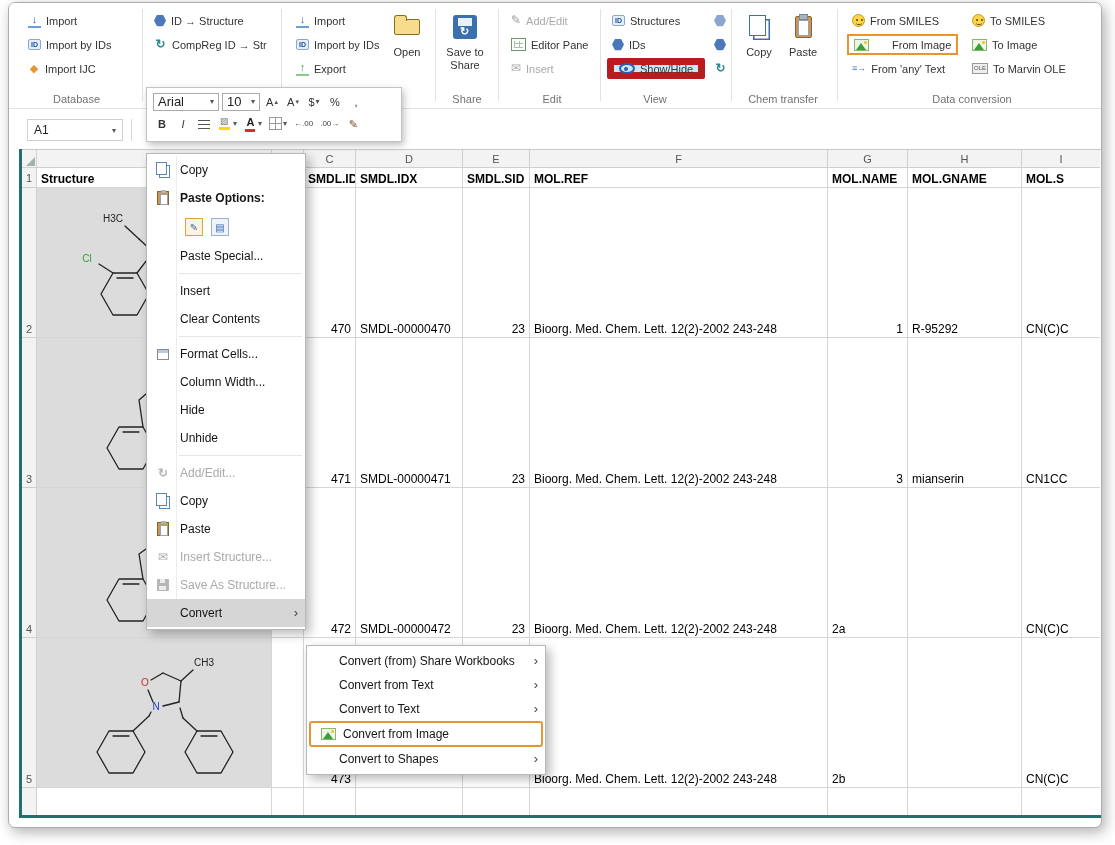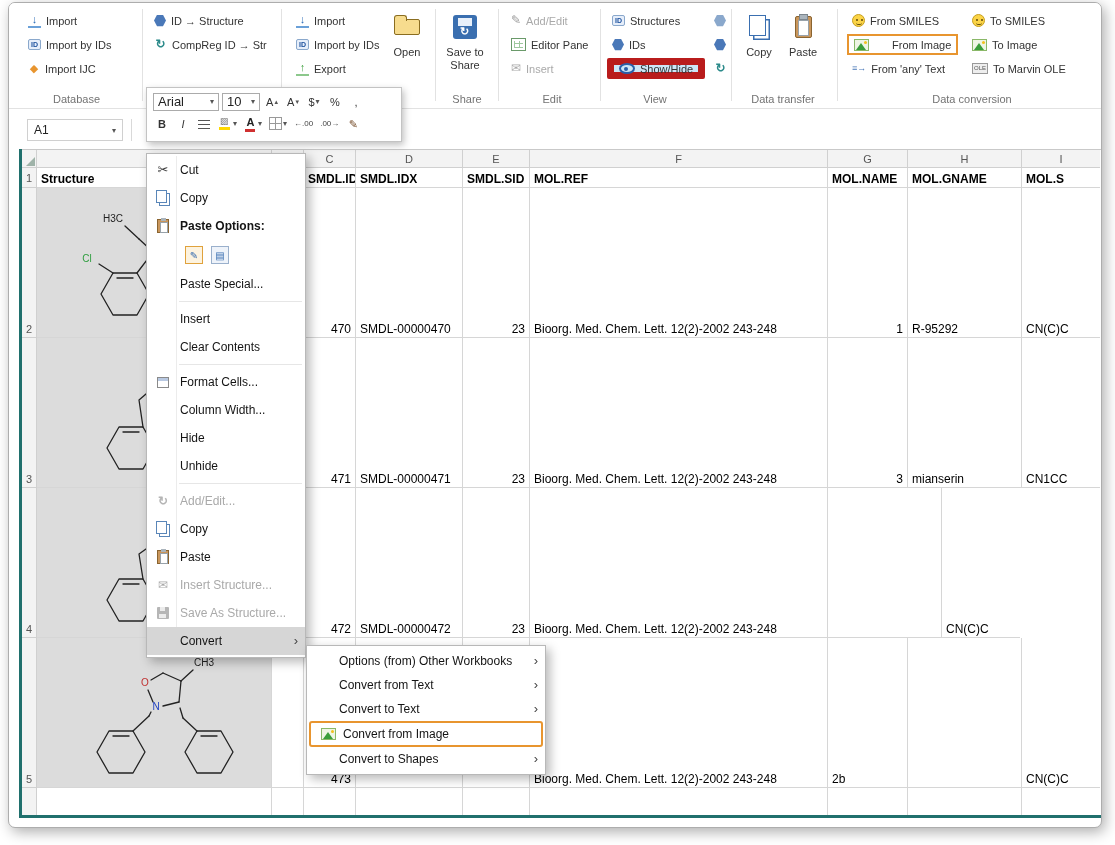--- a/index.html
+++ b/index.html
@@ -293,21 +293,21 @@
       <div class="sbtn">
             <span class="ic i-ole"></span>
             <span>To Marvin OLE</span>
           </div>
     </div>
 
     <div class="glabel" style="left:8px;width:119px;">Database</div>
     <div class="glabel" style="left:430px;width:56px;">Share</div>
     <div class="glabel" style="left:497px;width:92px;">Edit</div>
     <div class="glabel" style="left:598px;width:96px;">View</div>
-    <div class="glabel" style="left:726px;width:96px;">Data transfer</div>
+    <div class="glabel" style="left:726px;width:96px;">Chem transfer</div>
     <div class="glabel" style="left:840px;width:246px;">Data conversion</div>
   </div>
 
   <div class="frow">
     <div class="namebox">
       <span>A1</span>
       <span class="dd"></span>
     </div>
     <div class="nbsep"></div>
   </div>
@@ -544,20 +544,23 @@
             <span>472</span>
           </div>
       <div class="c wD">
             <span>SMDL-00000472</span>
           </div>
       <div class="c wE ar">
             <span>23</span>
           </div>
       <div class="c wF">
             <span>Bioorg. Med. Chem. Lett. 12(2)-2002 243-248</span>
+          </div>
+      <div class="c wG">
+            <span>2a</span>
           </div>
       <div class="c wH">
             <span></span>
           </div>
       <div class="c wI">
             <span>CN(C)C</span>
           </div>
     </div>
 
     <div class="srow h150">
@@ -622,26 +625,20 @@
       <div class="c wI"></div>
     </div>
   </div>
 
   <div class="frameL"></div>
   <div class="frameB"></div>
 
   <div class="cmenu">
     <div class="mi">
           <span class="mic">
-            <span class="ic i-cut"></span>
-          </span>
-          <span class="lbl">Cut</span>
-        </div>
-    <div class="mi">
-          <span class="mic">
             <span class="ic i-copy-sm"></span>
           </span>
           <span class="lbl">Copy</span>
         </div>
     <div class="mi">
           <span class="mic">
             <span class="ic i-paste-sm"></span>
           </span>
           <span class="lbl" style="font-weight:bold;">Paste Options:</span>
         </div>
@@ -715,21 +712,21 @@
     <div class="mi hl">
           <span class="mic"></span>
           <span class="lbl">Convert</span>
           <span class="chev"></span>
         </div>
   </div>
 
   <div class="smenu">
     <div class="smi">
           <span class="mic"></span>
-          <span class="lbl">Options (from) Other Workbooks</span>
+          <span class="lbl">Convert (from) Share Workbooks</span>
           <span class="chev"></span>
         </div>
     <div class="smi">
           <span class="mic"></span>
           <span class="lbl">Convert from Text</span>
           <span class="chev"></span>
         </div>
     <div class="smi">
           <span class="mic"></span>
           <span class="lbl">Convert to Text</span>

